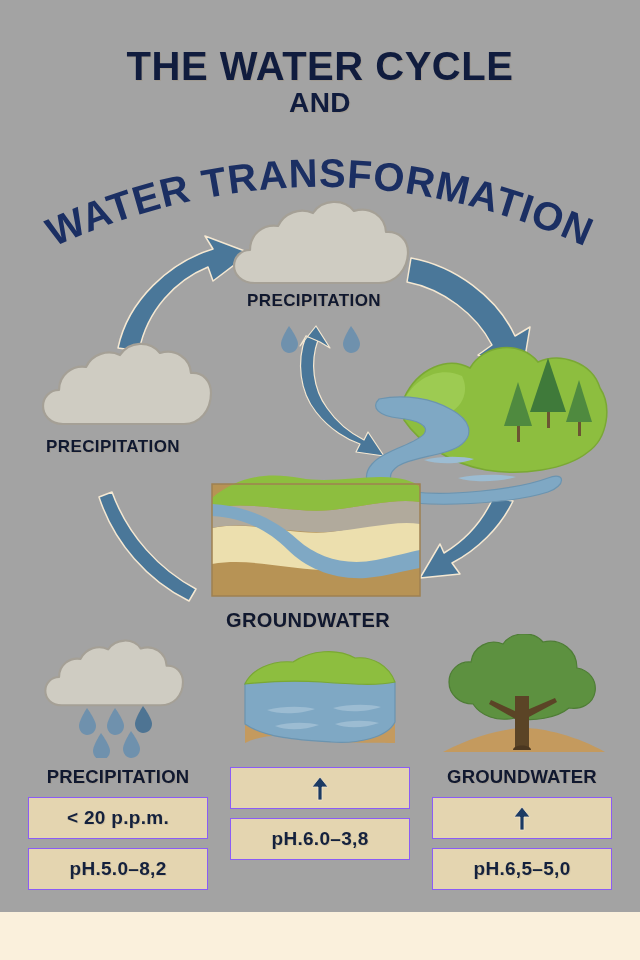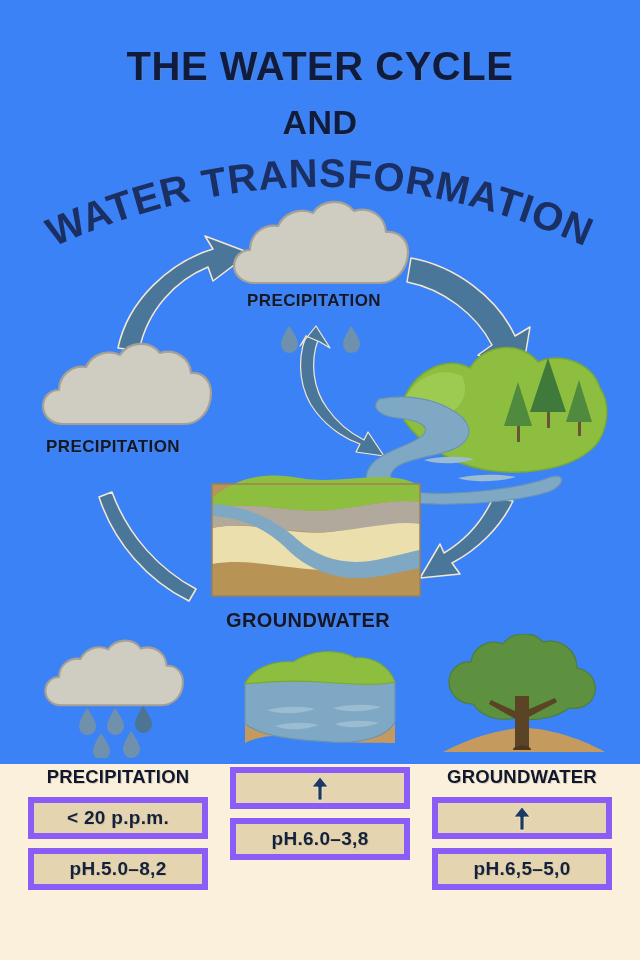--- a/index.html
+++ b/index.html
@@ -10,41 +10,41 @@
     height: 960px;
     background: #faf0dc;
     font-family: "Liberation Sans", sans-serif;
     overflow: hidden;
     position: relative;
   }
 
   #poster {
     position: relative;
     width: 640px;
-    height: 764px;
-    background: #3b82f6;
+    height: 912px;
+    background: #a3a3a3;
   }
 
   
   .title-block {
     position: absolute;
     top: 46px;
     left: 0;
     width: 640px;
     text-align: center;
   }
   .title-line {
     color: #101c3e;
     font-weight: 700;
     letter-spacing: 0.5px;
     line-height: 1.02;
     text-shadow: 1px 1px 0 rgba(160,140,110,0.30);
   }
   .title-1 { font-size: 40px; }
-  .title-2 { font-size: 34px; margin-top: 18px; }
+  .title-2 { font-size: 28px; margin-top: 2px; }
 
   .title-arc {
     position: absolute;
     top: 138px;
     left: 0;
     width: 640px;
     height: 110px;
   }
   .title-arc text {
     fill: #1b2f63;
@@ -106,21 +106,21 @@
     letter-spacing: 0.2px;
     text-shadow: 1px 1px 0 rgba(160,140,110,0.30);
     margin-top: 8px;
     white-space: nowrap;
   }
   .cell {
     width: 100%;
     height: 42px;
     margin-top: 9px;
     background: #e4d5b0;
-    border: 6px solid #8b5cf6;
+    border: 1px solid #8b5cf6;
     display: flex;
     align-items: center;
     justify-content: center;
     color: #14213d;
     font-size: 19px;
     font-weight: 600;
     letter-spacing: 0.3px;
     text-shadow: 1px 1px 0 rgba(160,140,110,0.22);
   }
   .cell .uparrow {

